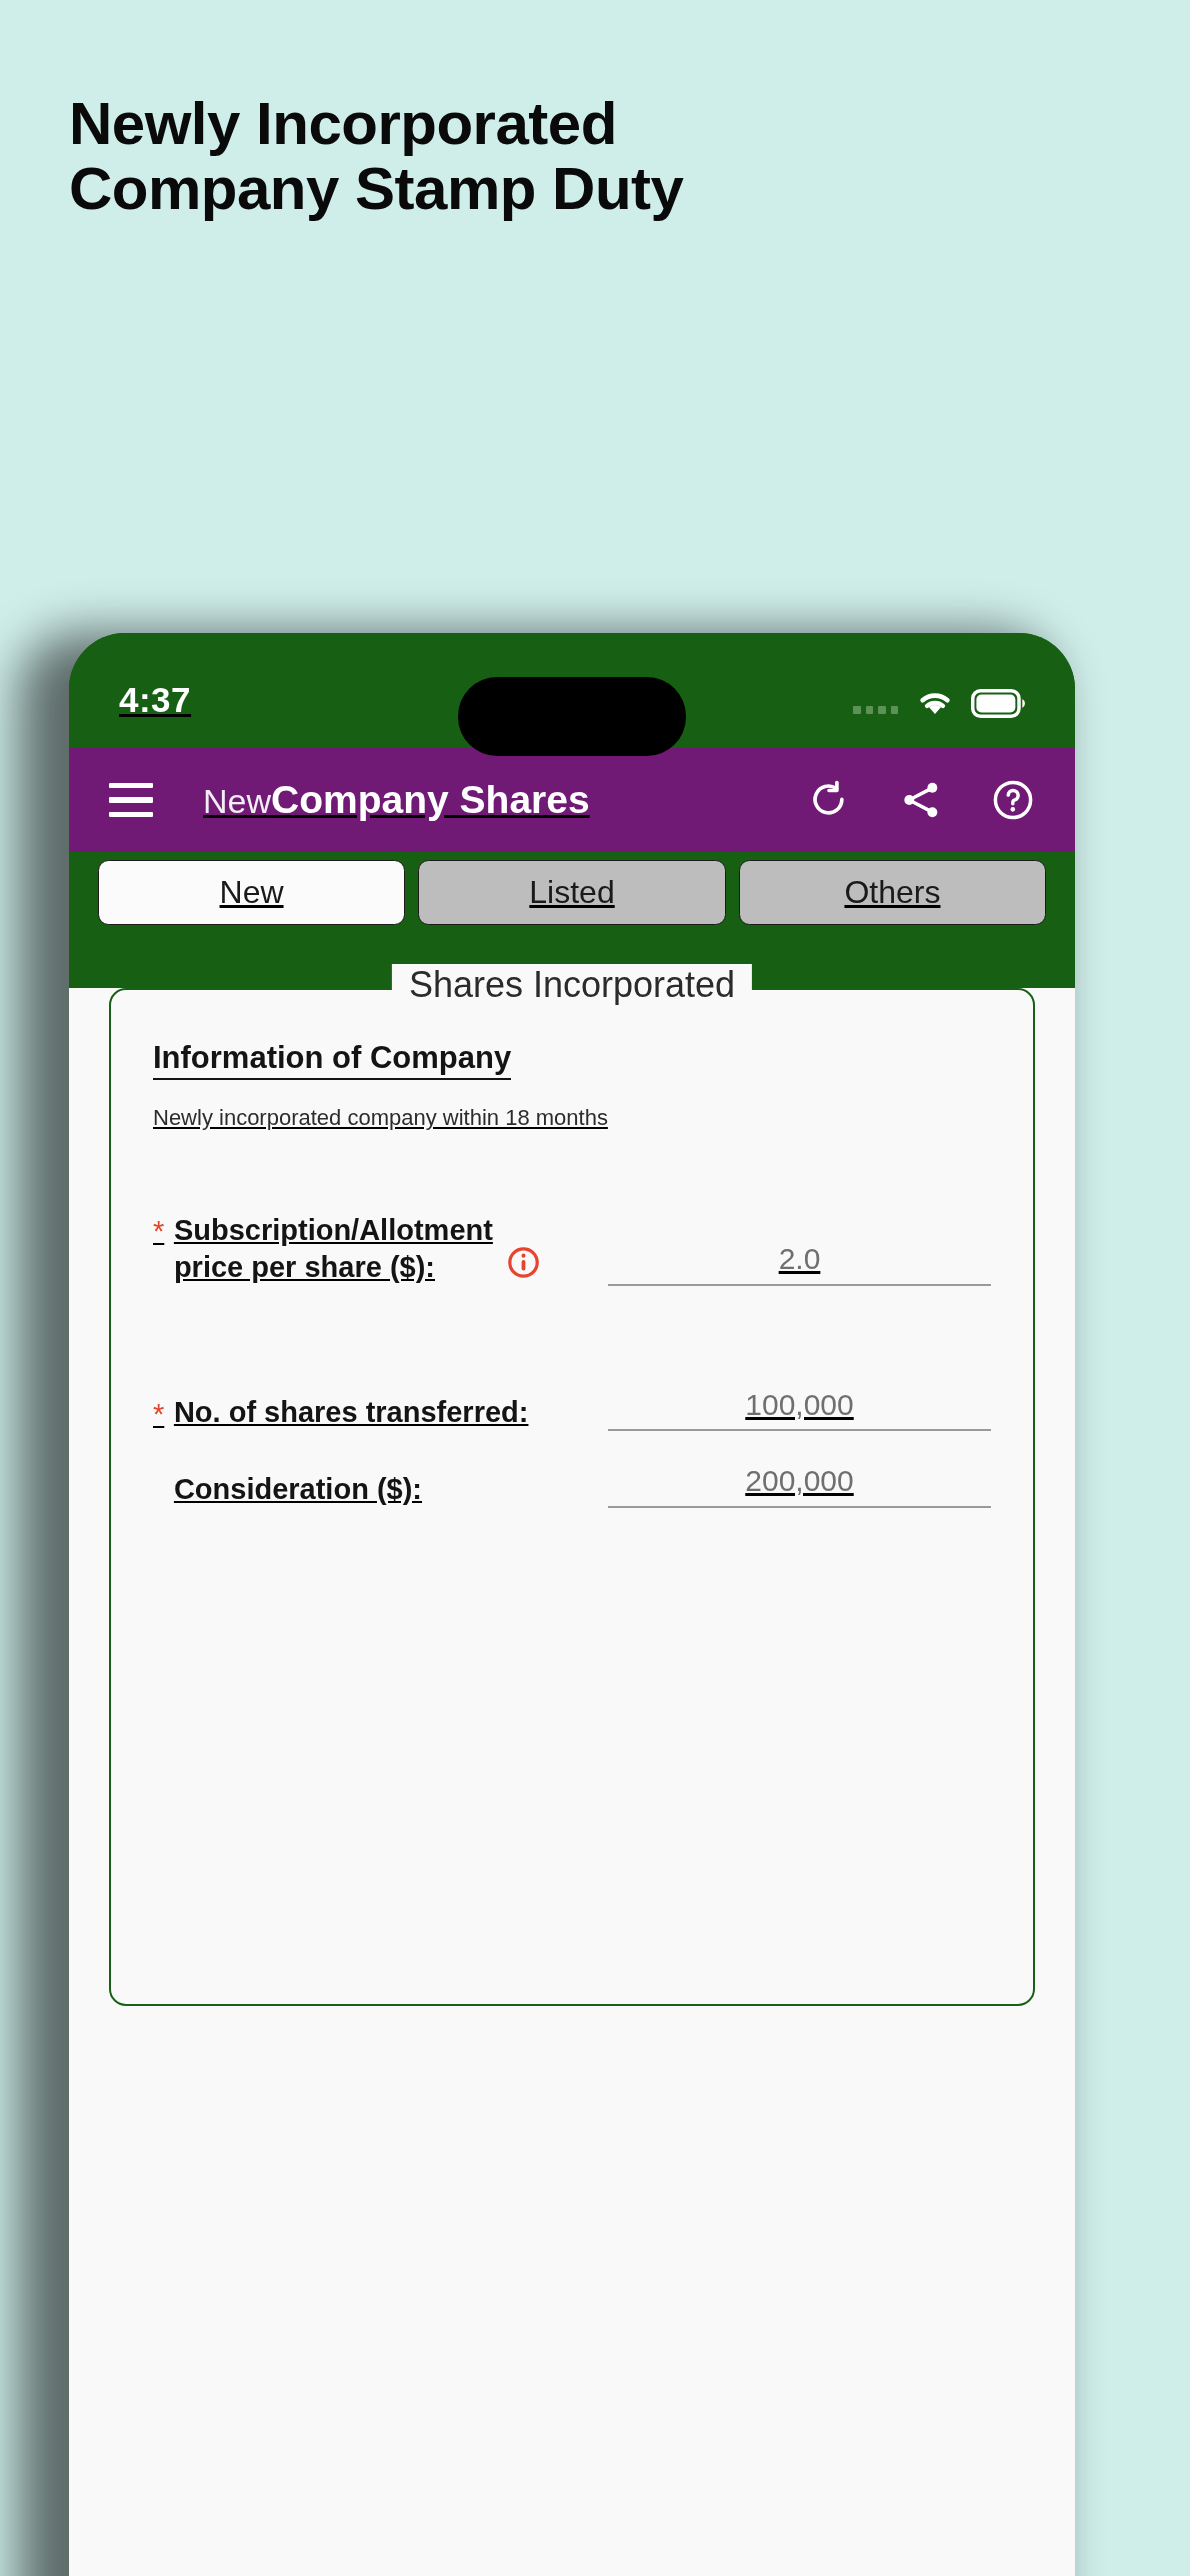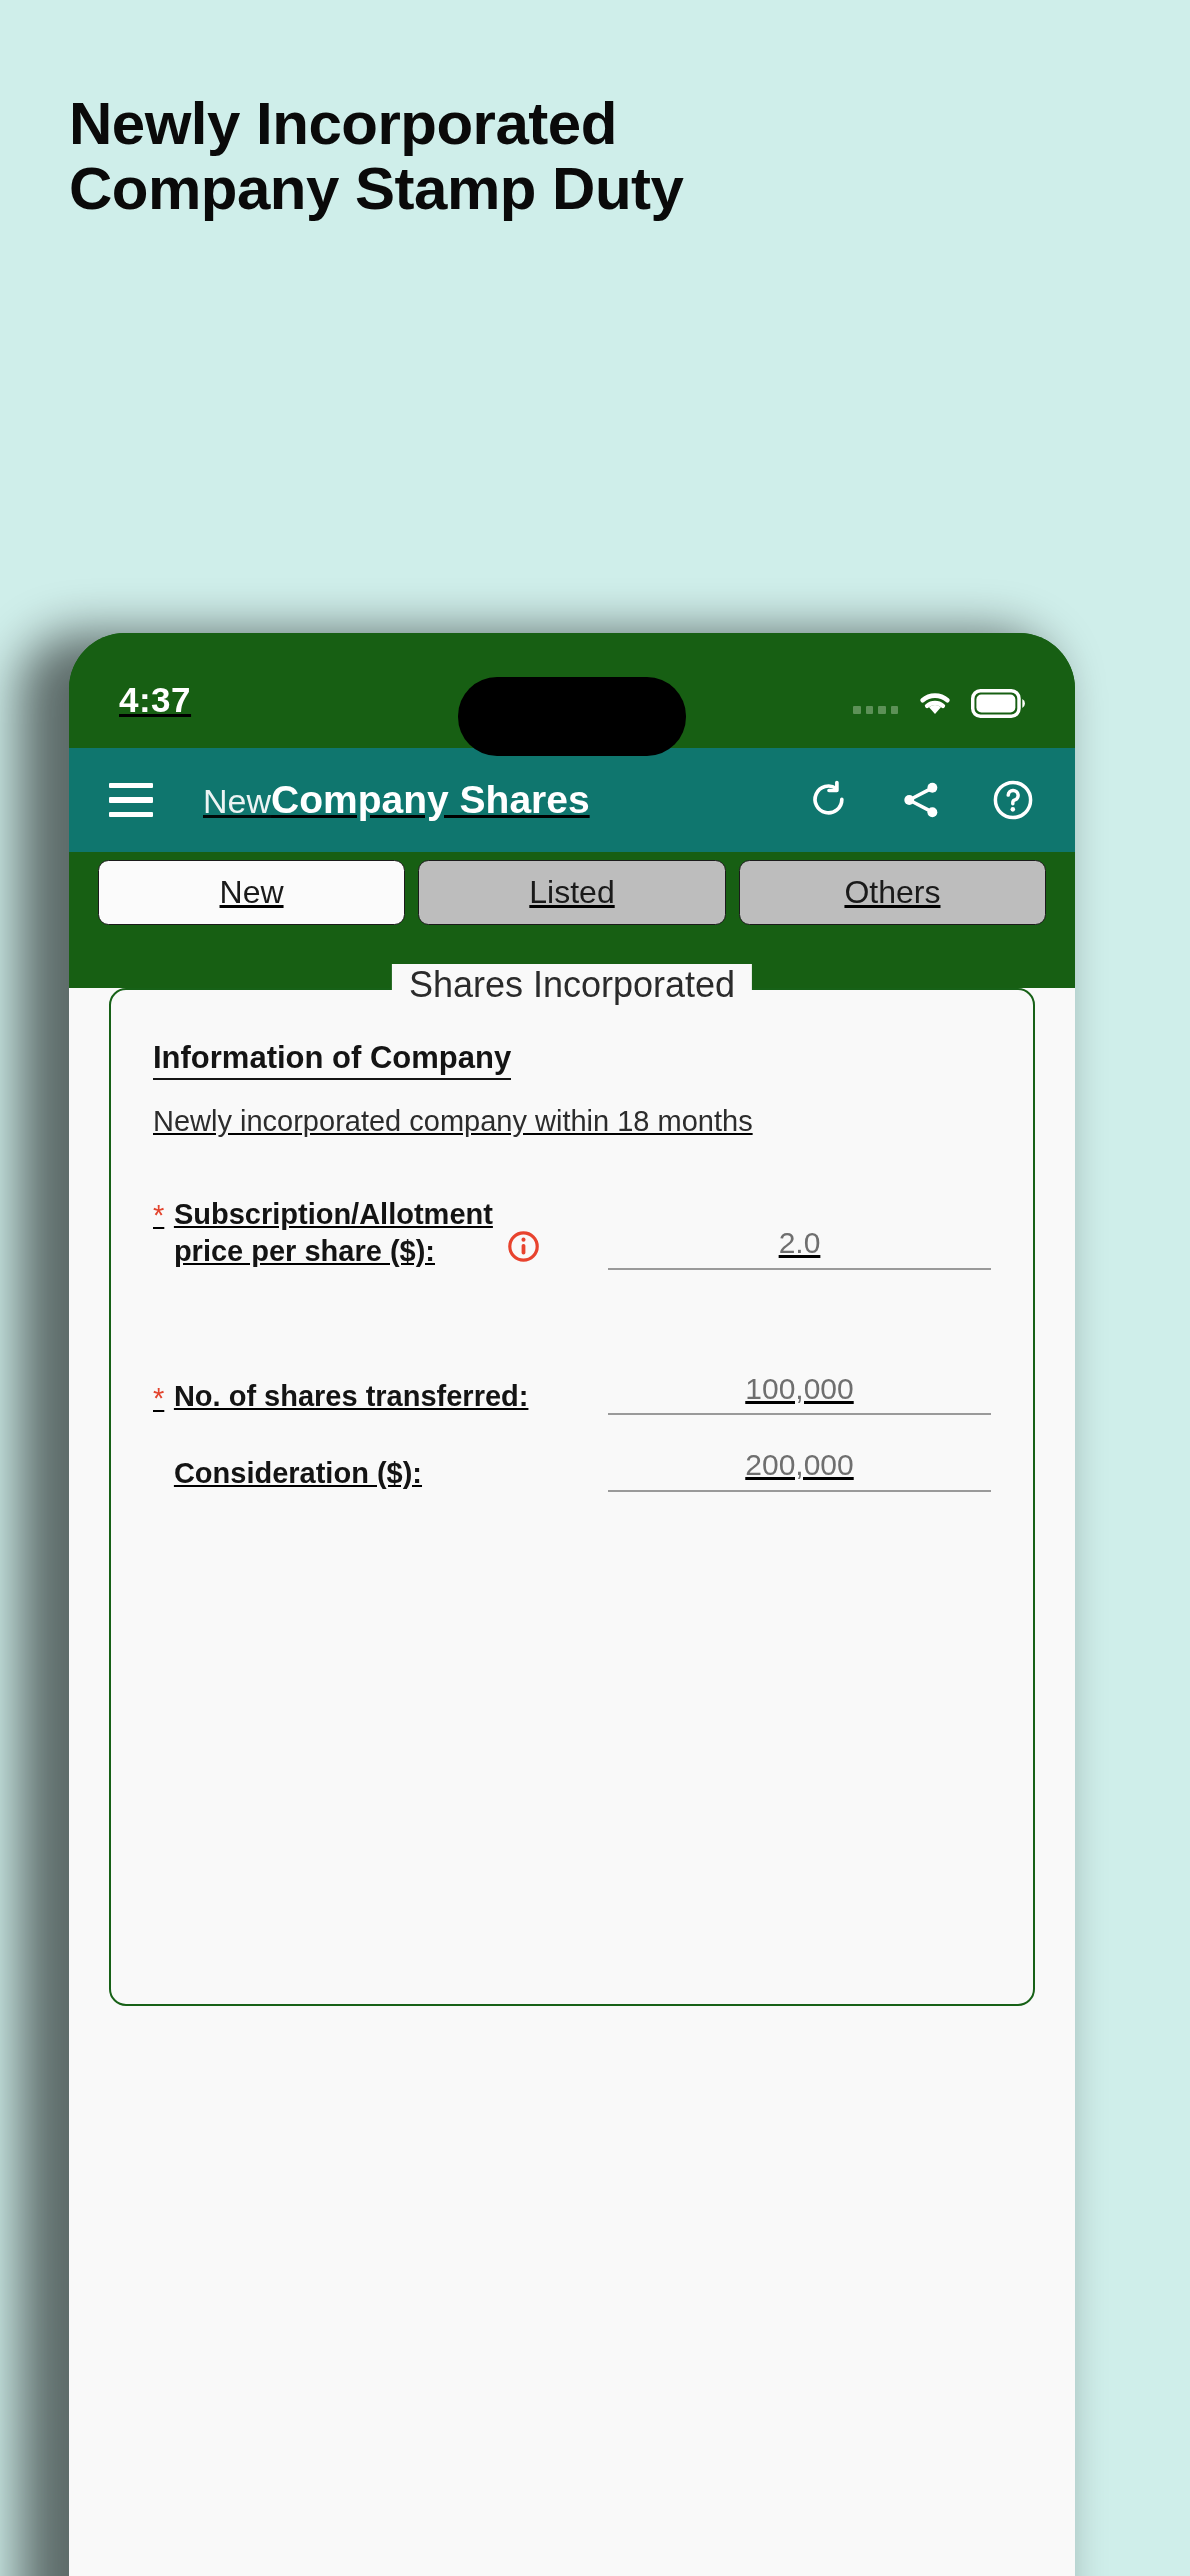--- a/index.html
+++ b/index.html
@@ -98,21 +98,21 @@
     display: block;
     width: 7.7px;
     height: 7.7px;
     background: #5d9157;
     border-radius: 1px;
   }
 
   
   #app-bar {
     height: 104px;
-    background: #0f766e;
+    background: #701a75;
     display: flex;
     align-items: center;
     padding: 0 40px;
     box-sizing: border-box;
   }
   #hamburger-icon {
     width: 44px;
     height: 35px;
     display: flex;
     flex-direction: column;
@@ -213,23 +213,23 @@
   .section-heading {
     font-size: 31px;
     font-weight: 700;
     color: #141414;
     display: inline-block;
     border-bottom: 2.9px solid #141414;
     padding-bottom: 1.9px;
     margin-bottom: 25px;
   }
   .section-note {
-    font-size: 29px;
+    font-size: 22px;
     color: #2c2c2c;
-    margin: 0 0 58px 0;
+    margin: 0 0 81px 0;
   }
 
   .field-row {
     display: flex;
     align-items: flex-end;
     margin-bottom: 33px;
   }
   .field-label-wrap {
     display: flex;
     align-items: flex-start;

